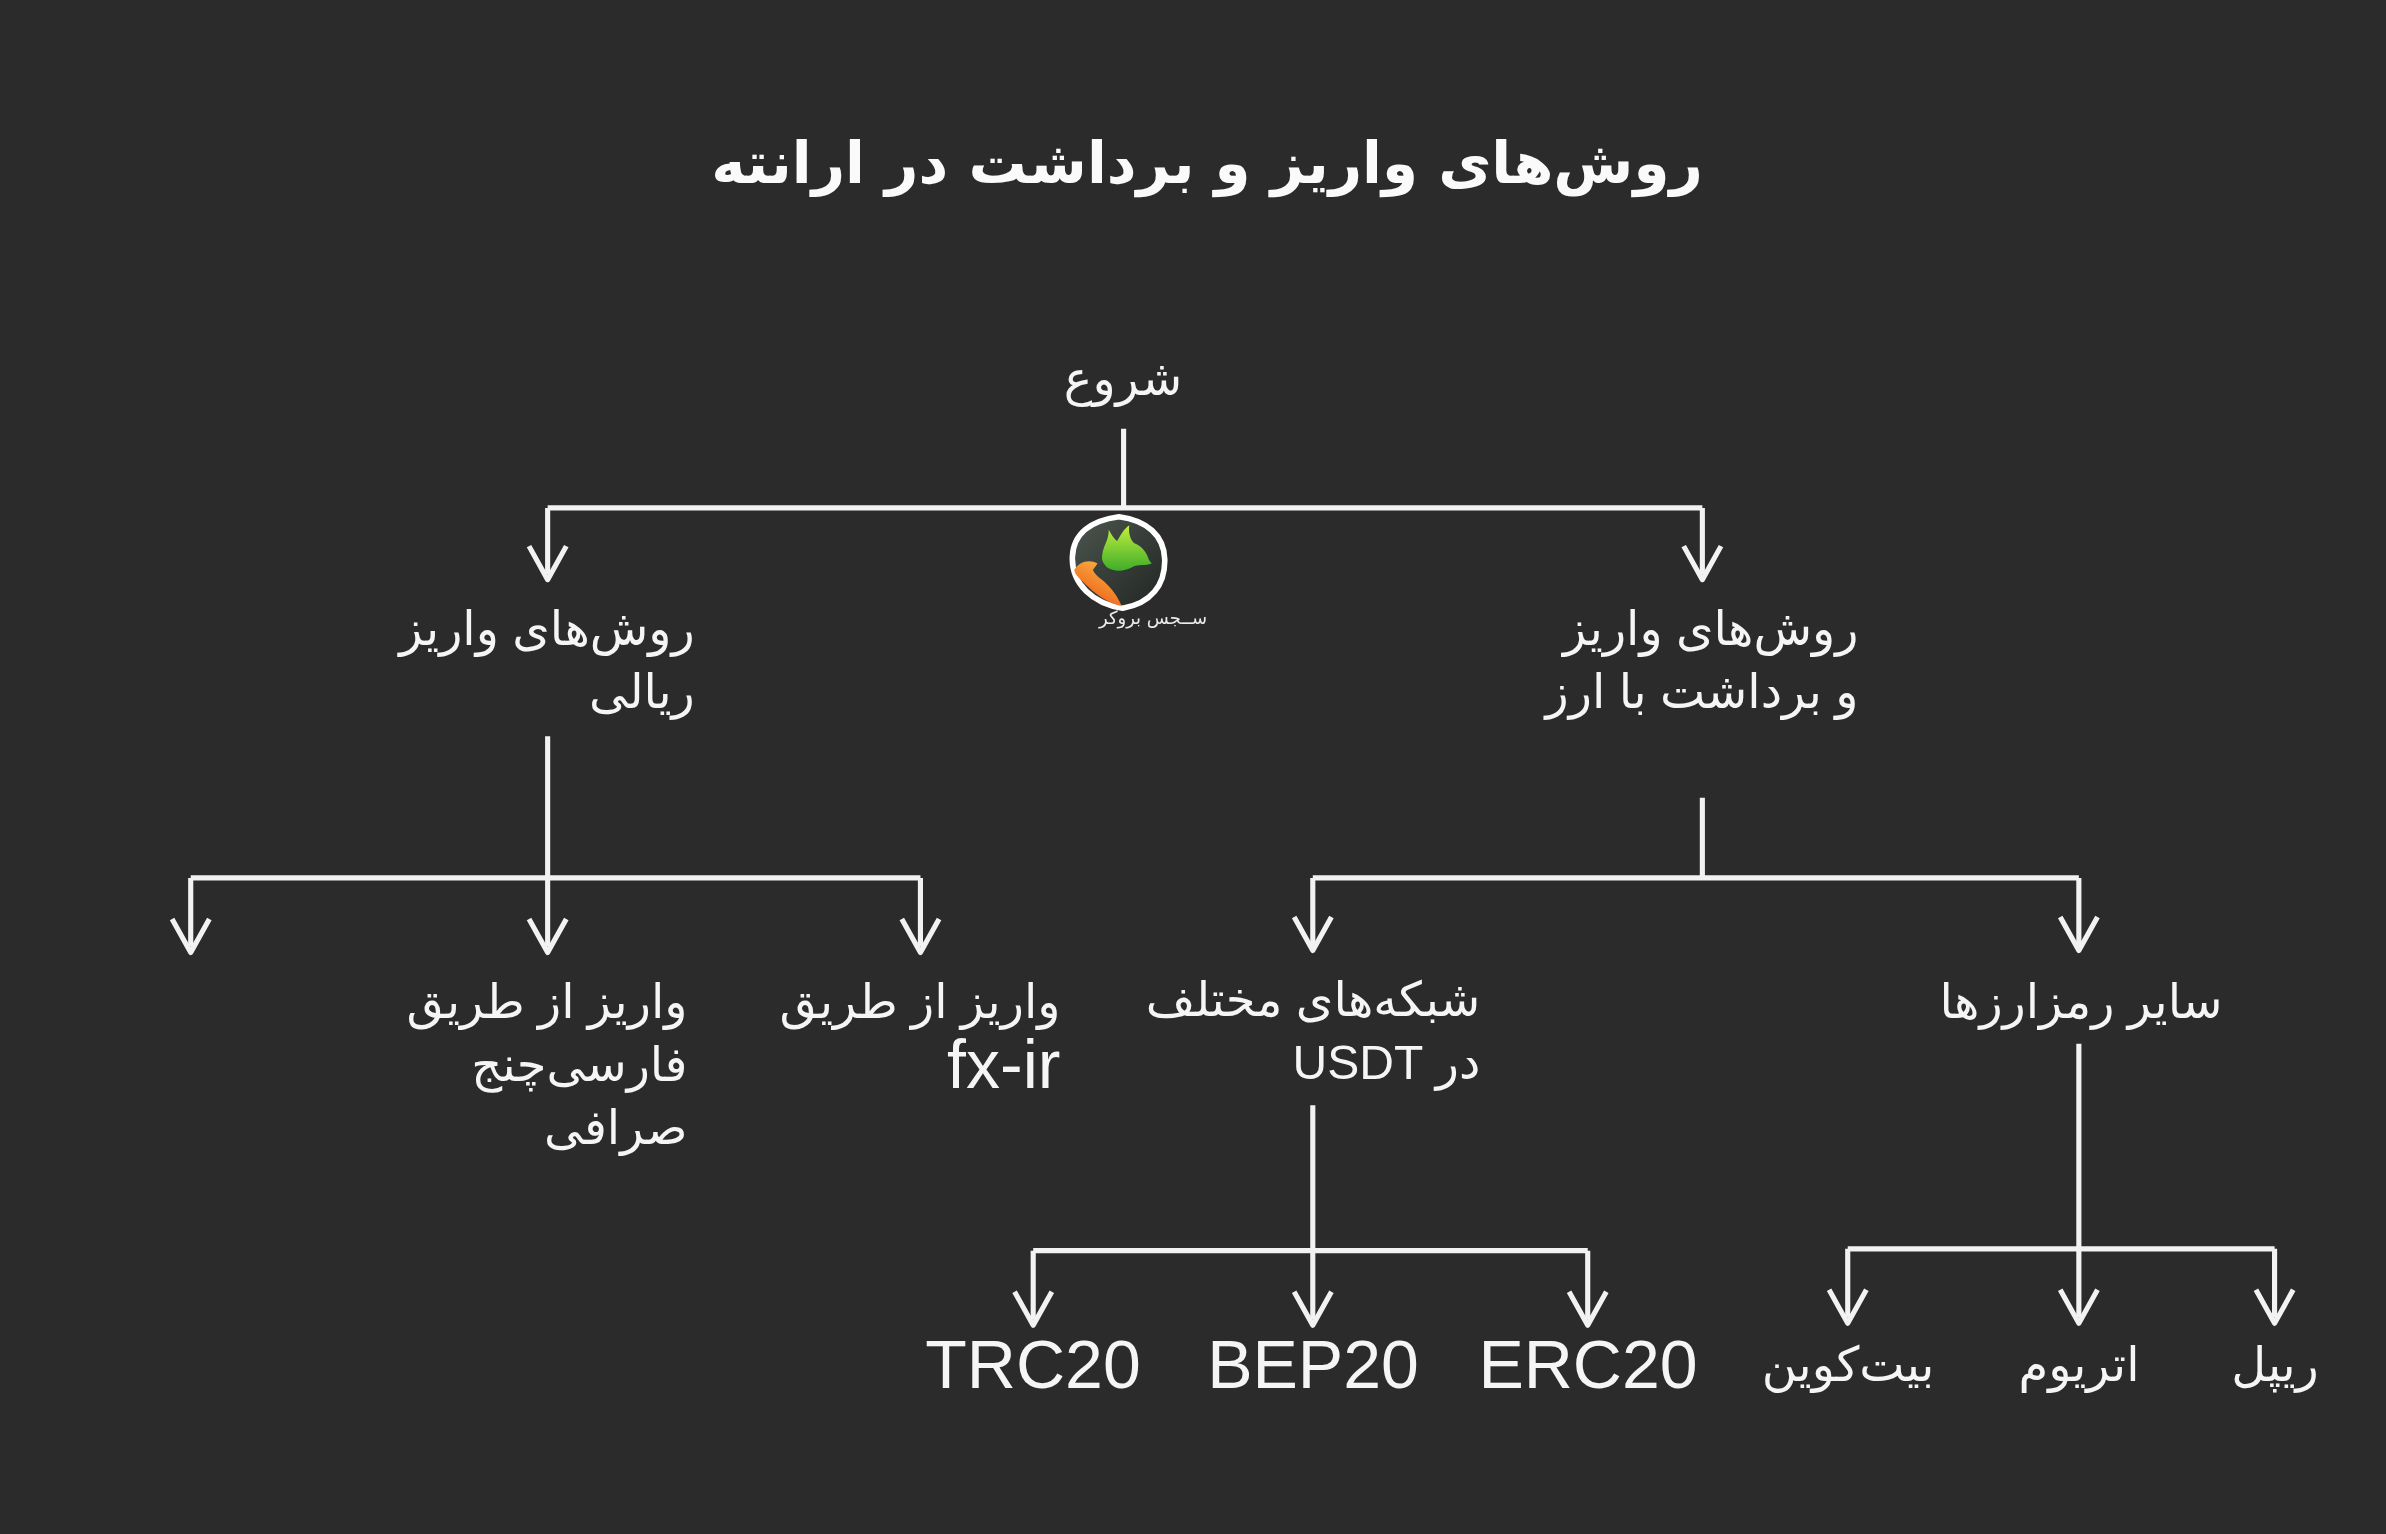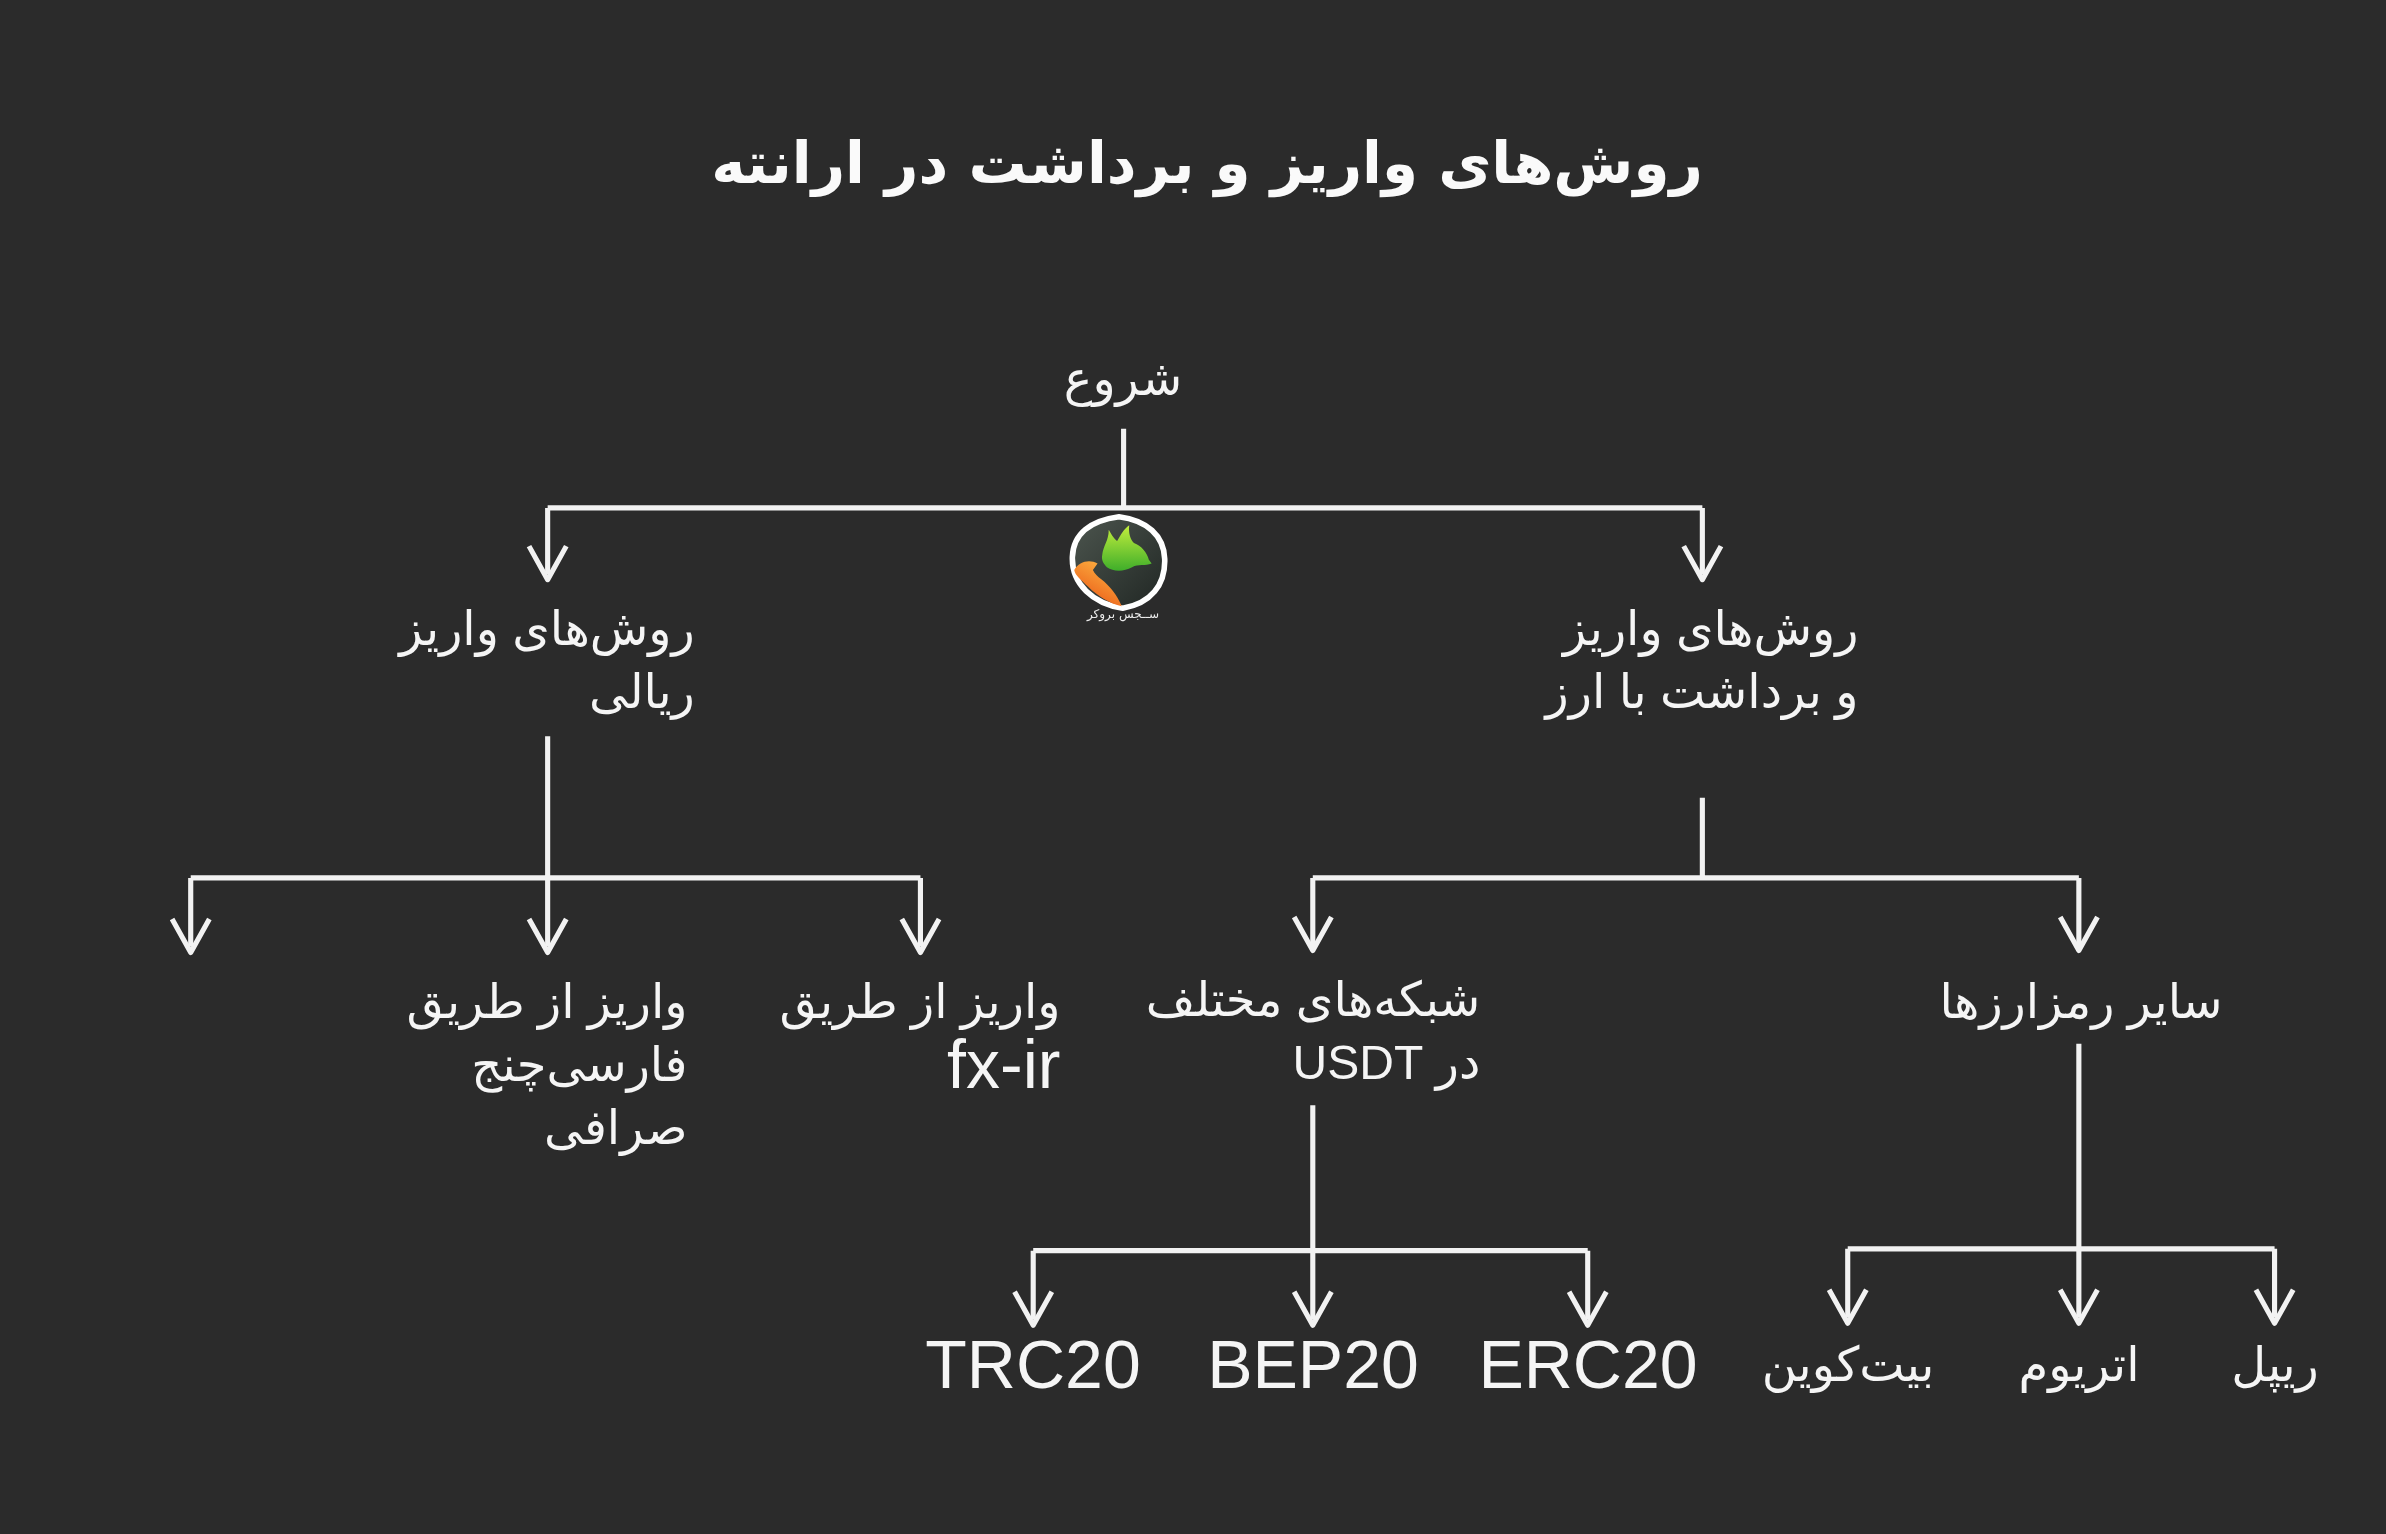--- a/index.html
+++ b/index.html
@@ -17,22 +17,22 @@
     position:absolute;transform:translateX(-50%);
     text-align:right;white-space:nowrap;
     font-size:48px;line-height:63px;color:#f5f5f5;
     font-family:"Liberation Sans","DejaVu Sans",sans-serif;
   }
   .node .latin{font-size:68px;}
   svg.connectors{position:absolute;left:0;top:0;width:2387px;height:1534px;}
   svg.connectors path{stroke:#f2f2f2;stroke-width:5.5;fill:none;stroke-linejoin:round;}
   .logo{position:absolute;left:1061px;top:514px;width:116px;height:97px;}
   .logo-caption{
-    position:absolute;top:607px;left:1123px;transform:translateX(-50%);
-    font-size:12px;letter-spacing:0.9px;color:#ececec;white-space:nowrap;
+    position:absolute;top:607px;left:1153px;transform:translateX(-50%);
+    font-size:18px;letter-spacing:0.9px;color:#ececec;white-space:nowrap;
     font-family:"DejaVu Sans",sans-serif;
   }
 </style>
 </head>
 <body>
 
 <div class="canvas">
 
   <div class="title" dir="rtl">روش‌های واریز و برداشت در ارانته</div>
 

